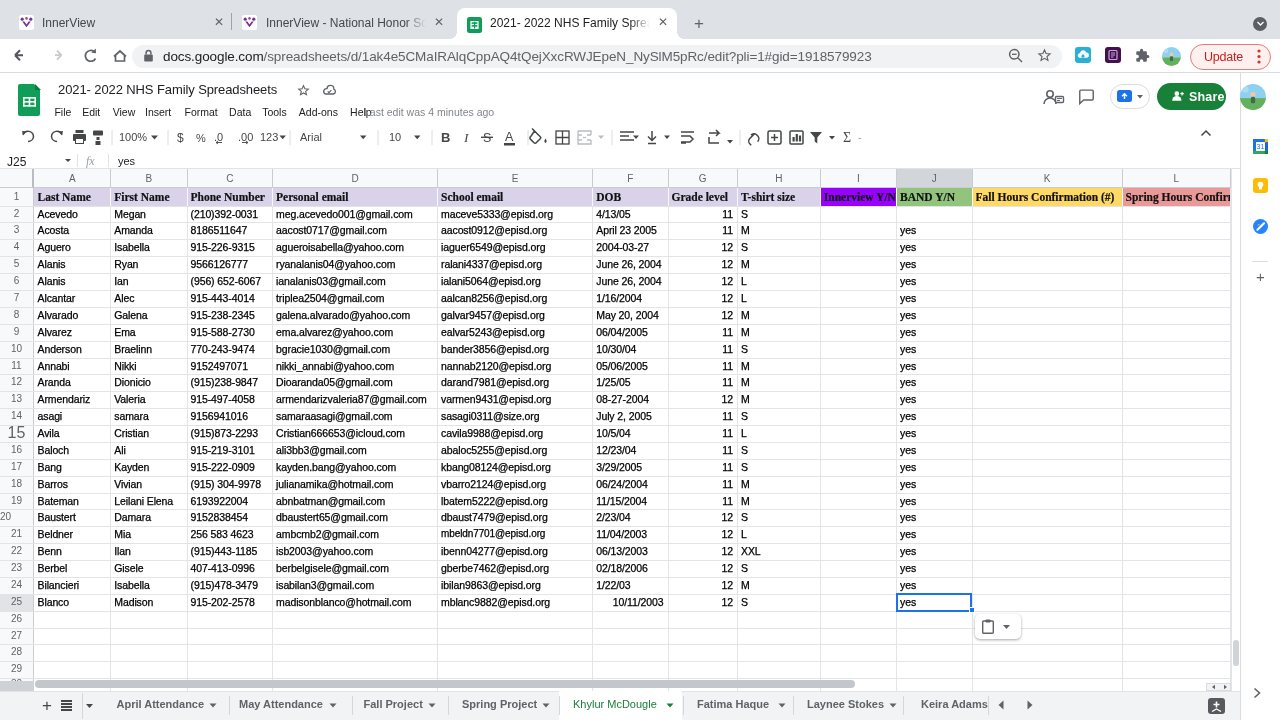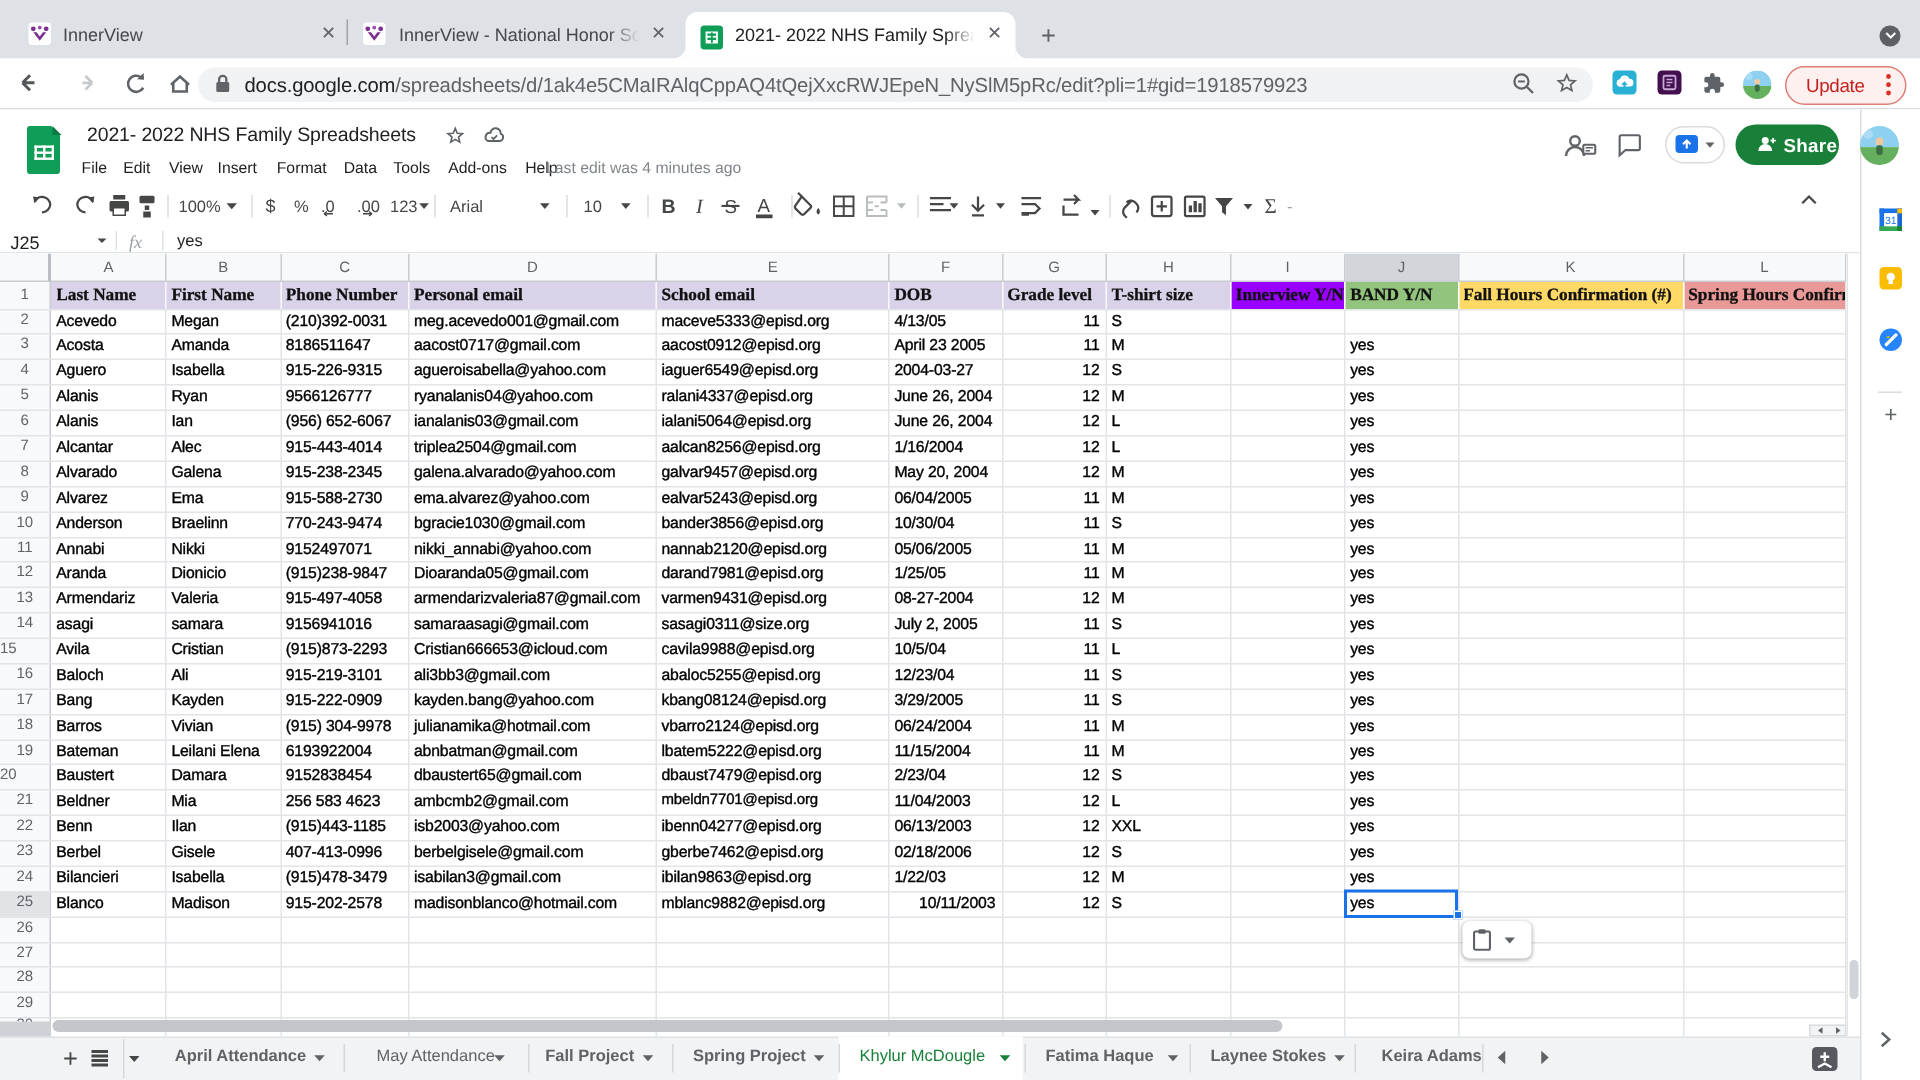--- a/index.html
+++ b/index.html
@@ -415,21 +415,21 @@
     <div style="left:0;top:87.24px;width:33px;height:16.88px;line-height:16.88px;text-align:center;font-size:10px;color:#5f6368">5</div>
     <div style="left:0;top:104.12px;width:33px;height:16.88px;line-height:16.88px;text-align:center;font-size:10px;color:#5f6368">6</div>
     <div style="left:0;top:121px;width:33px;height:16.88px;line-height:16.88px;text-align:center;font-size:10px;color:#5f6368">7</div>
     <div style="left:0;top:137.88px;width:33px;height:16.88px;line-height:16.88px;text-align:center;font-size:10px;color:#5f6368">8</div>
     <div style="left:0;top:154.76px;width:33px;height:16.88px;line-height:16.88px;text-align:center;font-size:10px;color:#5f6368">9</div>
     <div style="left:0;top:171.64px;width:33px;height:16.88px;line-height:16.88px;text-align:center;font-size:10px;color:#5f6368">10</div>
     <div style="left:0;top:188.52px;width:33px;height:16.88px;line-height:16.88px;text-align:center;font-size:10px;color:#5f6368">11</div>
     <div style="left:0;top:205.4px;width:33px;height:16.88px;line-height:16.88px;text-align:center;font-size:10px;color:#5f6368">12</div>
     <div style="left:0;top:222.28px;width:33px;height:16.88px;line-height:16.88px;text-align:center;font-size:10px;color:#5f6368">13</div>
     <div style="left:0;top:239.16px;width:33px;height:16.88px;line-height:16.88px;text-align:center;font-size:10px;color:#5f6368">14</div>
-    <div style="left:0;top:256.04px;width:33px;height:16.88px;line-height:16.88px;font-size:10px;color:#5f6368">15</div>
+    <div style="left:0;top:256.04px;width:33px;height:16.88px;line-height:16.88px;text-align:center;font-size:16px;color:#5f6368">15</div>
     <div style="left:0;top:272.92px;width:33px;height:16.88px;line-height:16.88px;text-align:center;font-size:10px;color:#5f6368">16</div>
     <div style="left:0;top:289.8px;width:33px;height:16.88px;line-height:16.88px;text-align:center;font-size:10px;color:#5f6368">17</div>
     <div style="left:0;top:306.68px;width:33px;height:16.88px;line-height:16.88px;text-align:center;font-size:10px;color:#5f6368">18</div>
     <div style="left:0;top:323.56px;width:33px;height:16.88px;line-height:16.88px;text-align:center;font-size:10px;color:#5f6368">19</div>
     <div style="left:0;top:340.44px;width:33px;height:16.88px;line-height:16.88px;text-align:left;font-size:10px;color:#5f6368">20</div>
     <div style="left:0;top:357.32px;width:33px;height:16.88px;line-height:16.88px;text-align:center;font-size:10px;color:#5f6368">21</div>
     <div style="left:0;top:374.2px;width:33px;height:16.88px;line-height:16.88px;text-align:center;font-size:10px;color:#5f6368">22</div>
     <div style="left:0;top:391.08px;width:33px;height:16.88px;line-height:16.88px;text-align:center;font-size:10px;color:#5f6368">23</div>
     <div style="left:0;top:407.96px;width:33px;height:16.88px;line-height:16.88px;text-align:center;font-size:10px;color:#5f6368">24</div>
     <div style="left:0;top:424.84px;width:33px;height:16.88px;background:#e1e3e7"></div>
@@ -711,21 +711,21 @@
       <path d="M1 1 L4.5 5 L8 1 Z" fill="#444746"></path>
     </svg>
   </div>
 <div style="left:559px;top:691px;width:123px;height:29px;background:#fff"></div>
 <div class="t" style="left:116.5px;top:698px;font-size:11px;font-weight:700;color:#5f6368">April Attendance</div>
 <div style="left:209px;top:703px;width:8px;height:5px">
     <svg width="8" height="5">
       <path d="M0.5 0.5 L4 4.5 L7.5 0.5 Z" fill="#5f6368"></path>
     </svg>
   </div>
-<div class="t" style="left:251px;top:698px;font-size:11px;font-weight:400;color:#5f6368">May Attendance</div>
+<div class="t" style="left:239px;top:698px;font-size:11px;font-weight:700;color:#5f6368">May Attendance</div>
 <div style="left:329px;top:703px;width:8px;height:5px">
     <svg width="8" height="5">
       <path d="M0.5 0.5 L4 4.5 L7.5 0.5 Z" fill="#5f6368"></path>
     </svg>
   </div>
 <div class="t" style="left:363.5px;top:698px;font-size:11px;font-weight:700;color:#5f6368">Fall Project</div>
 <div style="left:428px;top:703px;width:8px;height:5px">
     <svg width="8" height="5">
       <path d="M0.5 0.5 L4 4.5 L7.5 0.5 Z" fill="#5f6368"></path>
     </svg>

